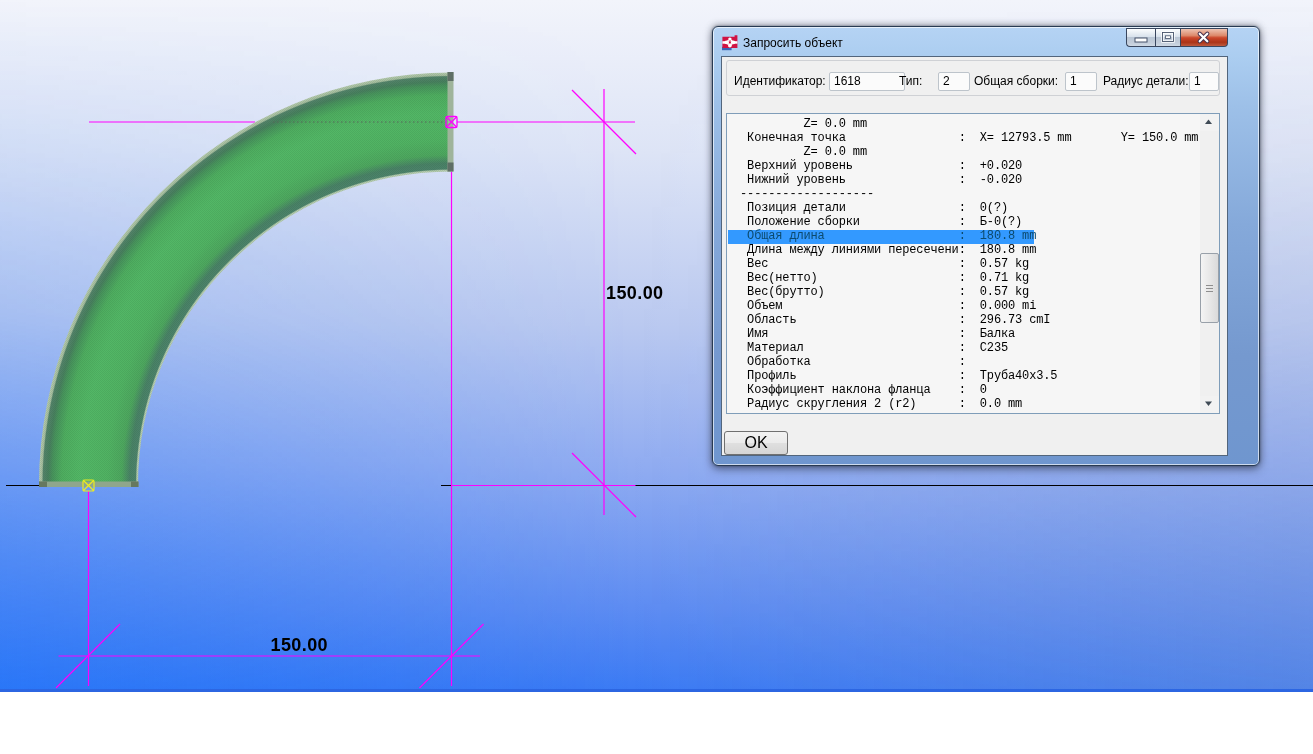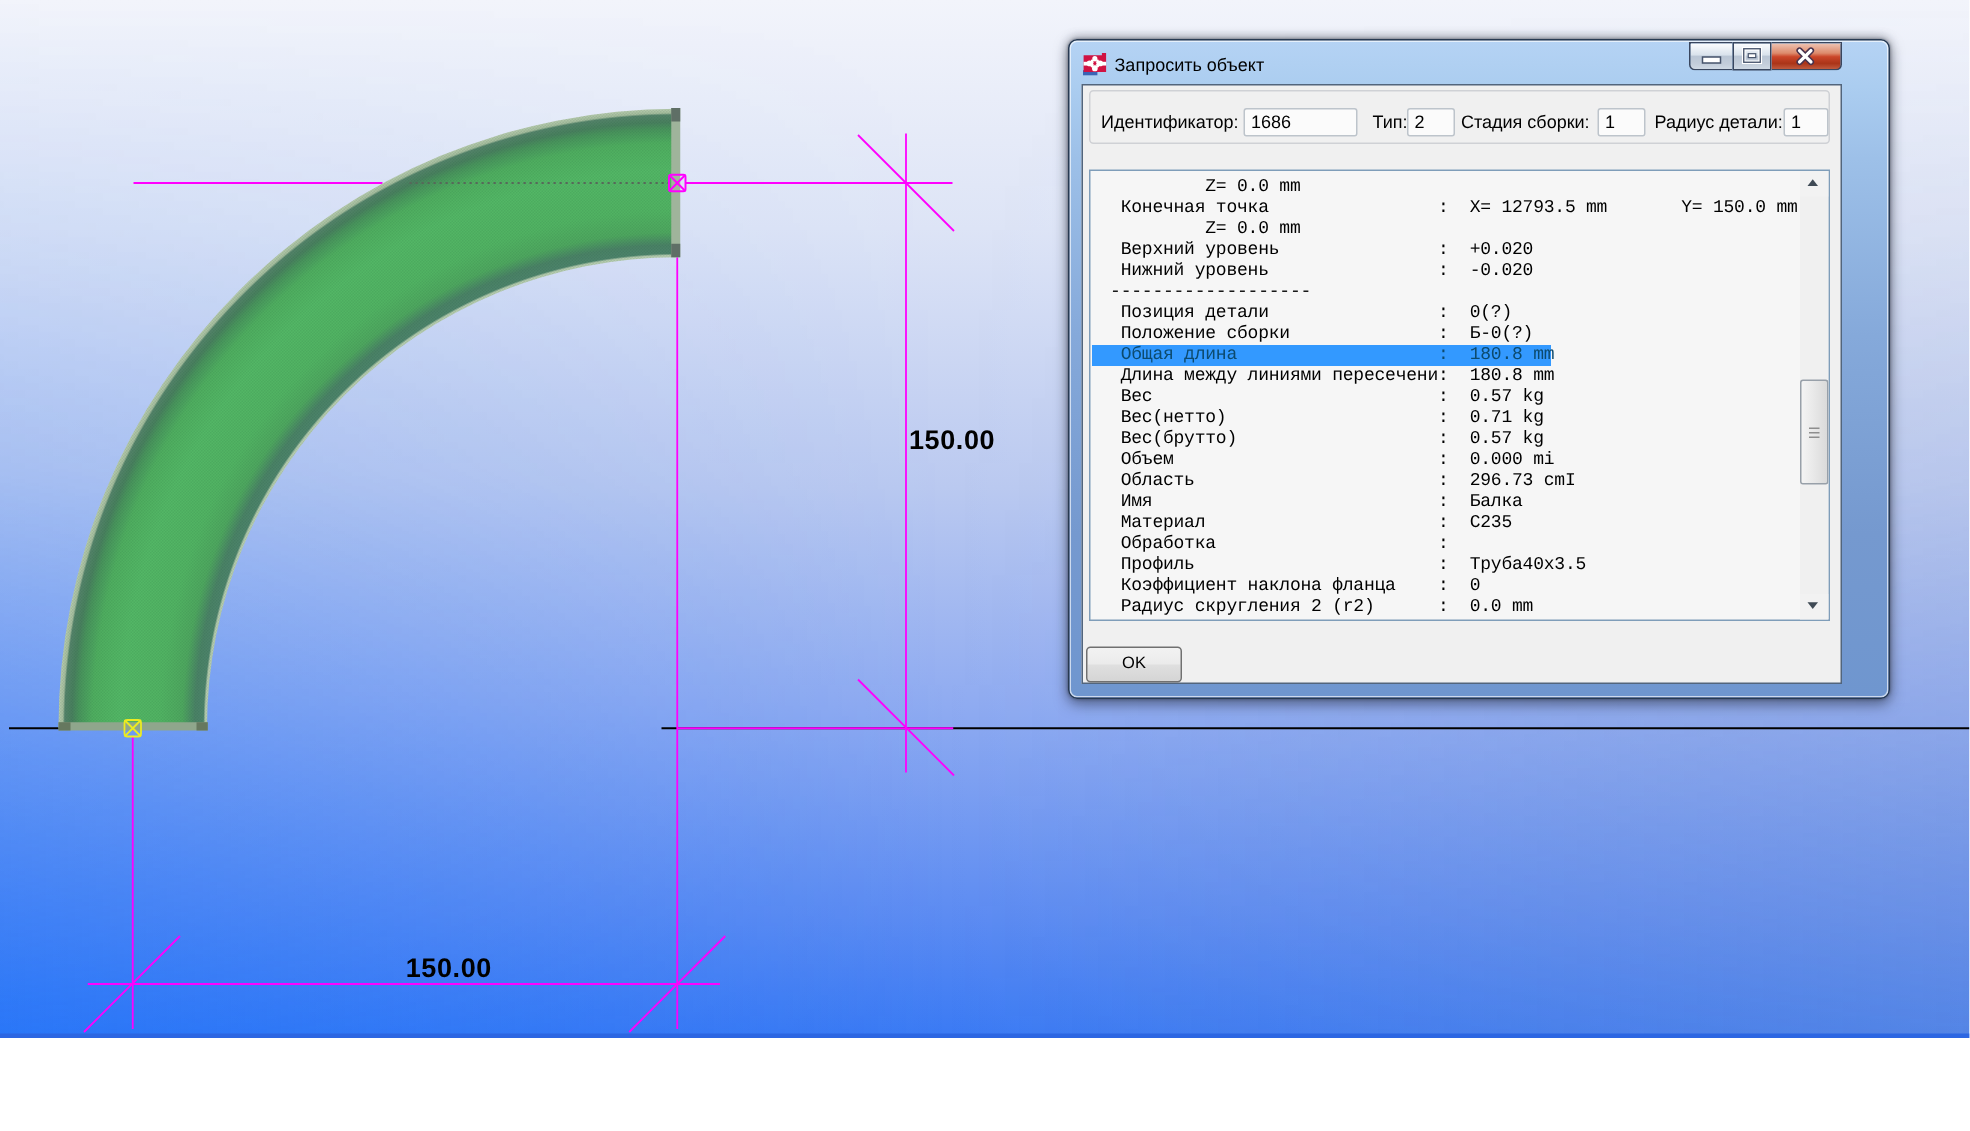--- a/index.html
+++ b/index.html
@@ -32,21 +32,21 @@
   .lst{position:absolute;left:4px;top:56px;width:492px;height:299px;border:1px solid #7f9db9;background:#f6f6f6;overflow:hidden;}
   .lst pre{position:absolute;left:6px;top:3px;margin:0;font:12px/14px "Liberation Mono", monospace;letter-spacing:-0.15px;color:#000;}
   .sel{position:absolute;left:1px;top:116px;width:306px;height:14px;background:#3399ff;}
   .selrow{color:#0c4a6e;position:relative;}
   
   .sb{position:absolute;right:0;top:0;width:19px;height:299px;background:#f0f0f0;}
   .sbbtn{position:absolute;left:0;width:19px;height:17px;background:#f2f2f2;box-sizing:border-box;}
   .sbthumb{position:absolute;left:0;top:139px;width:19px;height:70px;background:linear-gradient(to right,#f4f4f4,#e9e9e9 45%,#dadada);border:1px solid #98a0a9;border-radius:2px;box-sizing:border-box;}
   .okbtn{position:absolute;left:2px;top:374px;width:62px;height:22px;border:1px solid #707070;border-radius:3px;
     background:linear-gradient(to bottom,#f2f2f2 0%,#ebebeb 48%,#dfdfdf 52%,#d5d5d5 100%);
-    font-size:11px;color:#000;text-align:center;line-height:21px;}
+    font-size:16px;color:#000;text-align:center;line-height:21px;}
   
   .caps{position:absolute;left:413px;top:1px;height:19px;}
   .cap{position:absolute;top:0;height:19px;border:1px solid #39465e;box-sizing:border-box;}
   .cap.mn{left:0;width:29px;border-radius:0 0 0 4px;border-right:none;}
   .cap.mx{left:29px;width:26px;}
   .cap.cl{left:55px;width:47px;border-radius:0 0 4px 0;border-left:none;}
   .cap.mn,.cap.mx{background:linear-gradient(to bottom, #fbfdfe 0%, #d9e2ec 45%, #bac6d5 50%, #c3cdda 80%, #cfd9e4 100%);}
   .cap.cl{background:linear-gradient(to bottom, #eec3b2 0%, #dd8a6c 38%, #cb462a 52%, #ab3418 78%, #bf5a3e 100%);}
 </style>
 </head>
@@ -156,24 +156,24 @@
           </g>
           <g stroke="#ffffff" stroke-width="2.2" stroke-linecap="round">
             <line x1="18.7" y1="4.7" x2="26.3" y2="12.3"></line>
             <line x1="26.3" y1="4.7" x2="18.7" y2="12.3"></line>
           </g>
         </svg></div>
   </div>
   <div class="client">
     <div class="grp">
       <label style="left:7px;">Идентификатор:</label>
-      <div class="fld" style="left:102px;width:66px;">1686</div>
-      <label style="left:188px;">Тип:</label>
+      <div class="fld" style="left:102px;width:66px;">1618</div>
+      <label style="left:172px;">Тип:</label>
       <div class="fld" style="left:211px;width:22px;">2</div>
-      <label style="left:247px;">Стадия сборки:</label>
+      <label style="left:247px;">Общая сборки:</label>
       <div class="fld" style="left:338px;width:22px;">1</div>
       <label style="left:376px;">Радиус детали:</label>
       <div class="fld" style="left:462px;width:20px;">1</div>
     </div>
     <div class="lst">
       <div class="sel"></div>
       <pre>          Z= 0.0 mm
   Конечная точка                :  X= 12793.5 mm       Y= 150.0 mm
           Z= 0.0 mm
   Верхний уровень               :  +0.020

